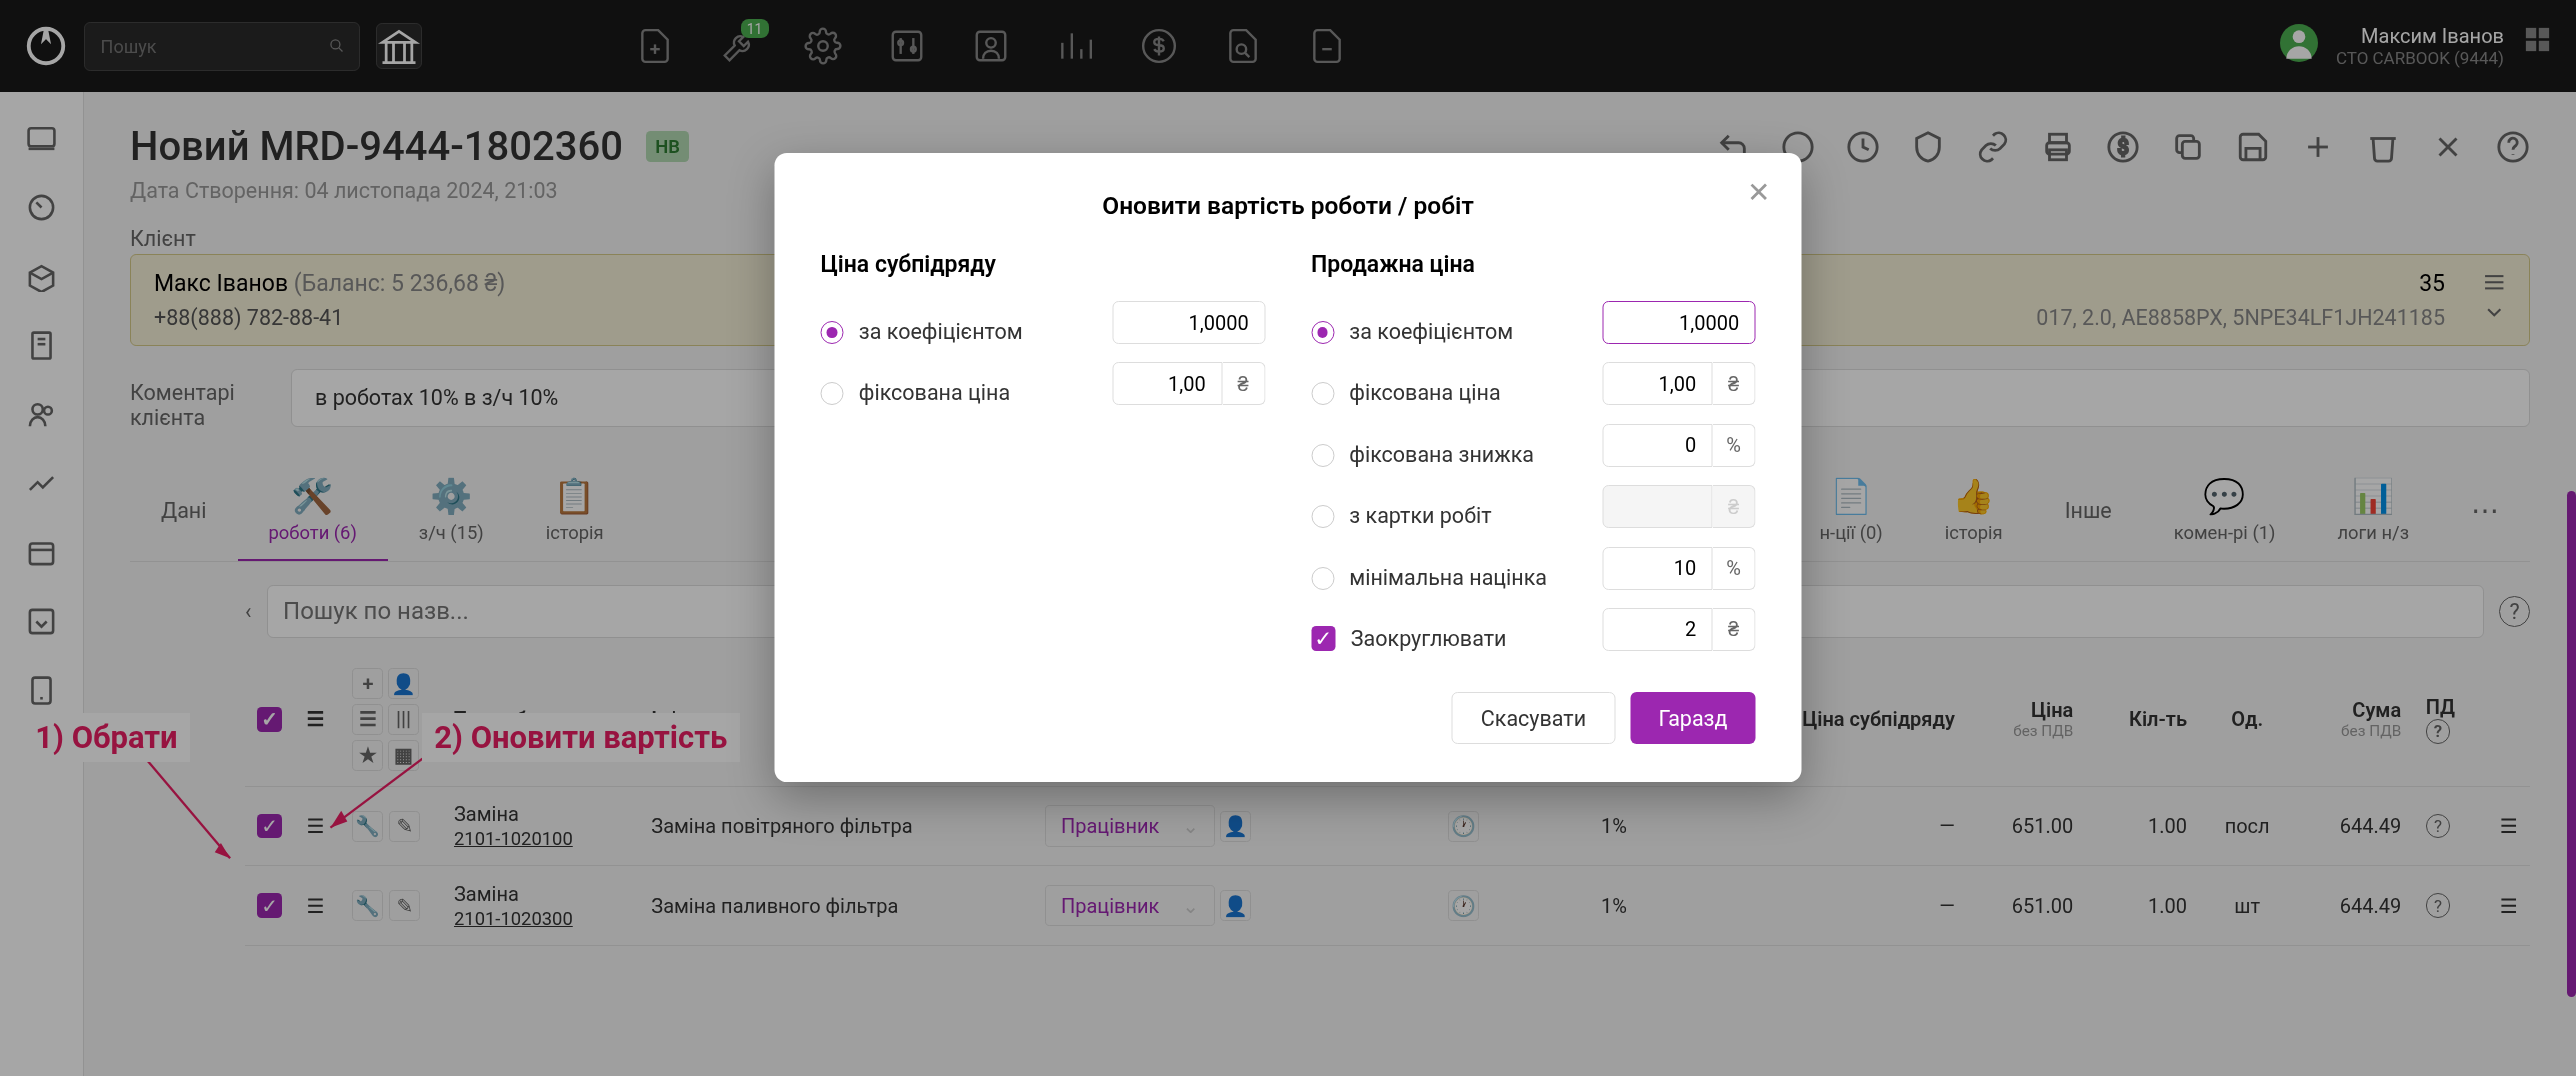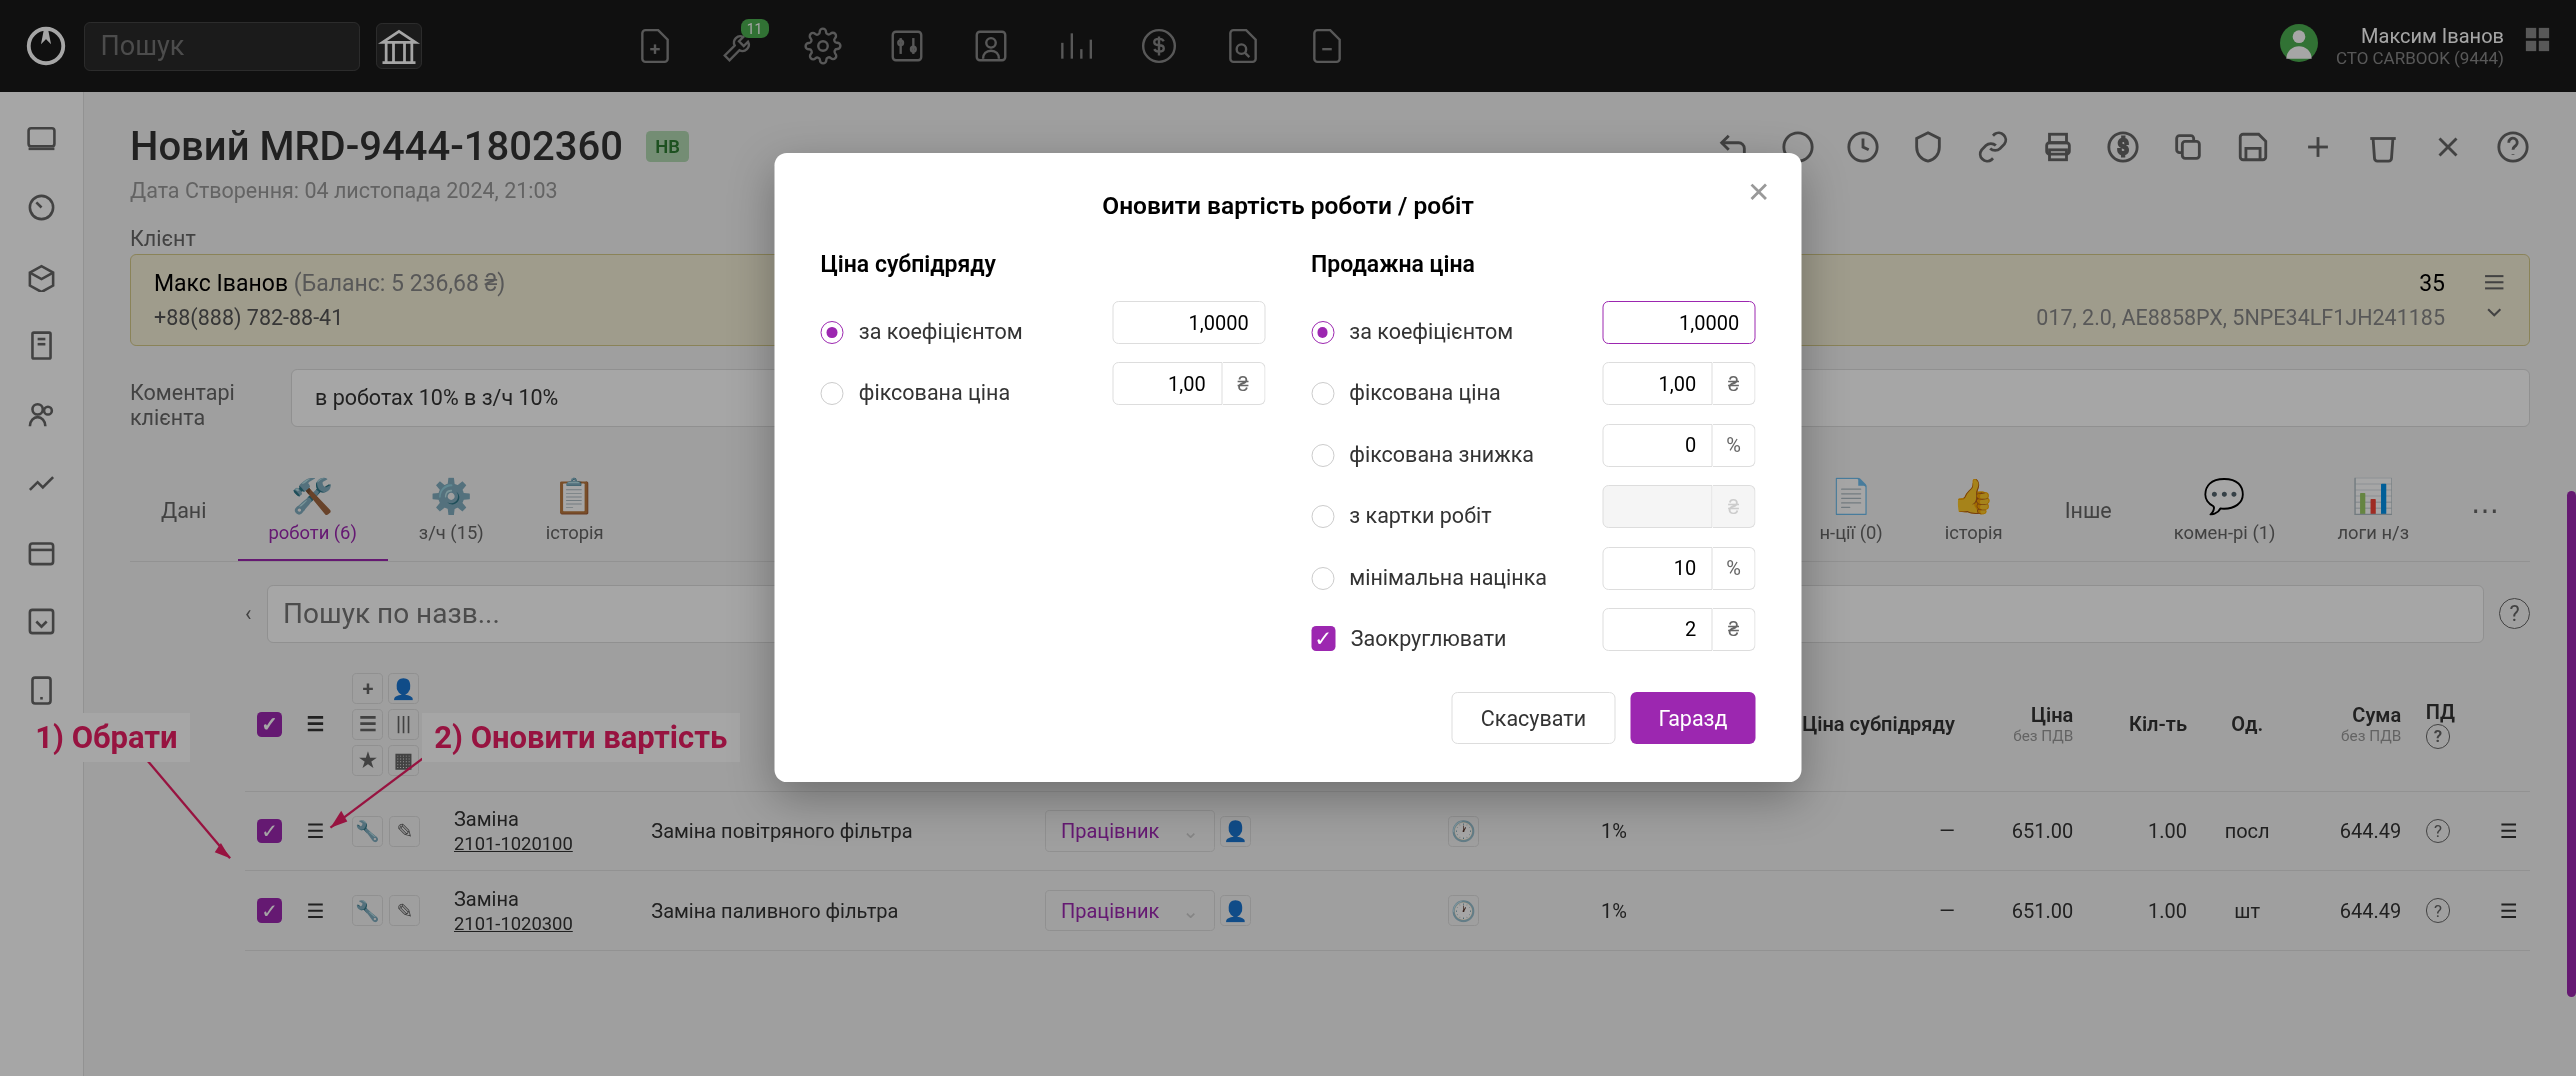--- a/index.html
+++ b/index.html
@@ -1,20 +1,20 @@
 <!DOCTYPE html>
 <html style="font-size:12.3px"><head>
 <meta charset="utf-8">
 <style>
 *{box-sizing:border-box;margin:0;padding:0;font-family:-apple-system,BlinkMacSystemFont,"Segoe UI",Roboto,sans-serif}
 body{background:#f5f5f5;width:2576px;height:1076px;transform-origin:top left;font-size:21.5px;position:relative;overflow:hidden}
 .topbar{height:92px;background:#1a1a1a;display:flex;align-items:center;padding:0 23px;gap:15.3px}
 .topbar .logo-icon{width:46px;height:46px;color:#fff;display:flex;align-items:center;justify-content:center}
 .search-box{display:flex;align-items:center;background:#2a2a2a;border:0.8px solid #444;border-radius:6.1px;height:49px;width:276px;padding:0 15.3px}
-.search-box input{background:transparent;border:none;color:#eab308;font-size:27px;flex:1;outline:none}
+.search-box input{background:transparent;border:none;color:#eab308;font-size:18px;flex:1;outline:none}
 .search-box .search-icon{color:#888}
 .topbar .bank-btn{width:46px;height:46px;background:#2a2a2a;border:0.8px solid #444;border-radius:6.1px;display:flex;align-items:center;justify-content:center;color:#fff}
 .topbar .nav-icons{display:flex;gap:46px;margin-left:199px}
 .topbar .nav-icon{color:#888;width:38px;height:38px;display:flex;align-items:center;justify-content:center;position:relative}
 .topbar .nav-icon .badge{position:absolute;top:-7.7px;right:-10.7px;background:#4caf50;color:#fff;border-radius:7.7px;padding:1.5px 6.1px;font-size:14px}
 .user-area{margin-left:auto;display:flex;gap:18px}
 .user-avatar{width:38px;height:38px;border-radius:50%;background:#4caf50;display:flex;align-items:center;justify-content:center;color:#fff;font-size:18.4px}
 .user-info{color:#fff;font-size:20px;text-align:right}
 .user-info .sub{color:#888;font-size:17px}
 .apps-icon{color:#888;width:31px;height:31px}
@@ -46,21 +46,21 @@
 .tab .tab-label{font-size:18.4px;color:#666}
 .tab.plain-text{font-size:21.5px;justify-content:center}
 .tab .more-icon{font-size:28px}
 .tabs .tab-spacer{flex:0 0 auto;width:61px}
 .annotation{position:absolute;color:#e91e63;font-size:31px;font-weight:700;background:#fff;padding:6.1px 12.3px;z-index:50}
 .annotation-1{left:23px;top:713px}
 .annotation-2{left:422px;top:713px}
 .arrow{position:absolute;z-index:49}
 .table-area{margin-left:115px}
 .table-toolbar{display:flex;align-items:center;gap:15.3px;margin-bottom:15.3px}
-.table-search{flex:1;background:#fff;border:0.8px solid #ddd;border-radius:6.1px;padding:11.5px 15.3px;color:#be185d;font-size:28px}
+.table-search{flex:1;background:#fff;border:0.8px solid #ddd;border-radius:6.1px;padding:11.5px 15.3px;color:#be185d;font-size:24px}
 .help-icon{color:#666;width:31px;height:31px;border:1.5px solid #666;border-radius:50%;display:flex;align-items:center;justify-content:center}
 .data-table{width:100%;border-collapse:collapse}
 .data-table th,.data-table td{padding:15.3px 12.3px;text-align:left;border-bottom:0.8px solid #e0e0e0;font-size:20px;color:#333;vertical-align:middle}
 .data-table th{font-weight:600;color:#333}
 .data-table th.right,.data-table td.right{text-align:right}
 .data-table th.center,.data-table td.center{text-align:center}
 .data-table th .sub{display:block;font-size:15.3px;color:#999;font-weight:400}
 .checkbox{width:24.5px;height:24.5px;border-radius:4.6px;background:#9c27b0;display:inline-flex;align-items:center;justify-content:center;color:#fff}
 .row-icons{display:flex;gap:6.1px}
 .row-icon-btn{width:31px;height:31px;display:flex;align-items:center;justify-content:center;color:#666;border:0.8px solid #ddd;border-radius:4.6px}

